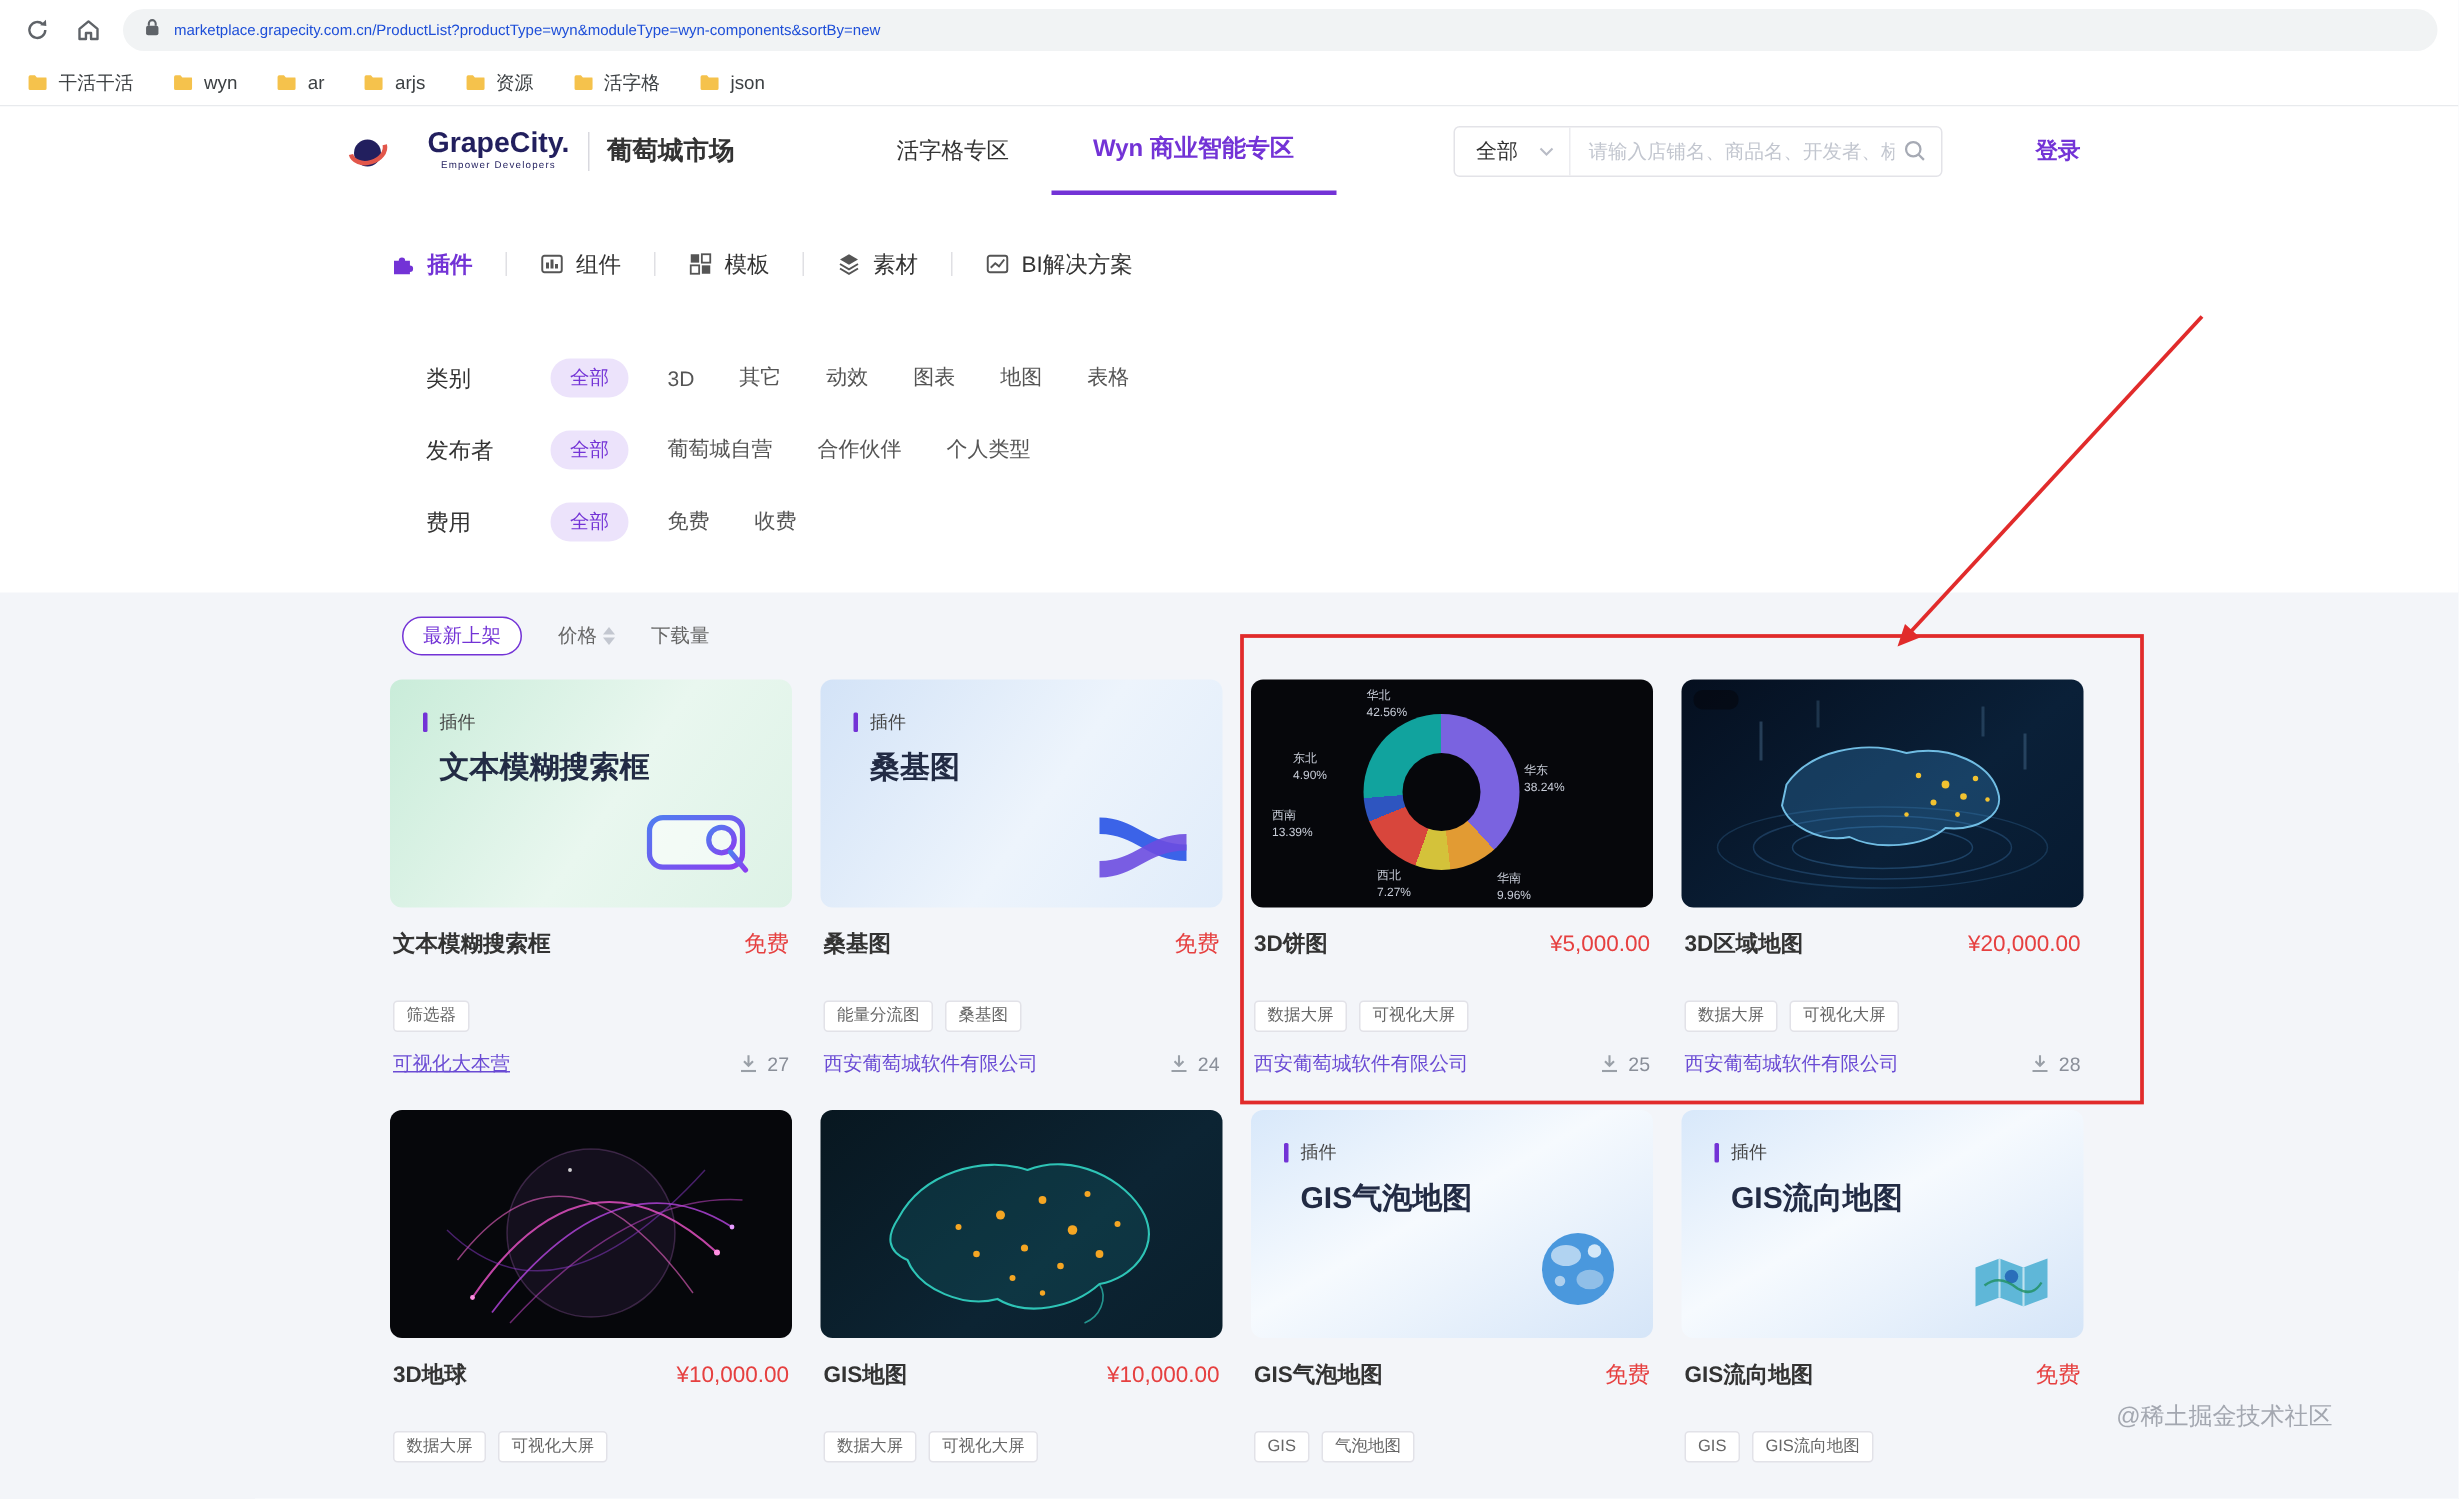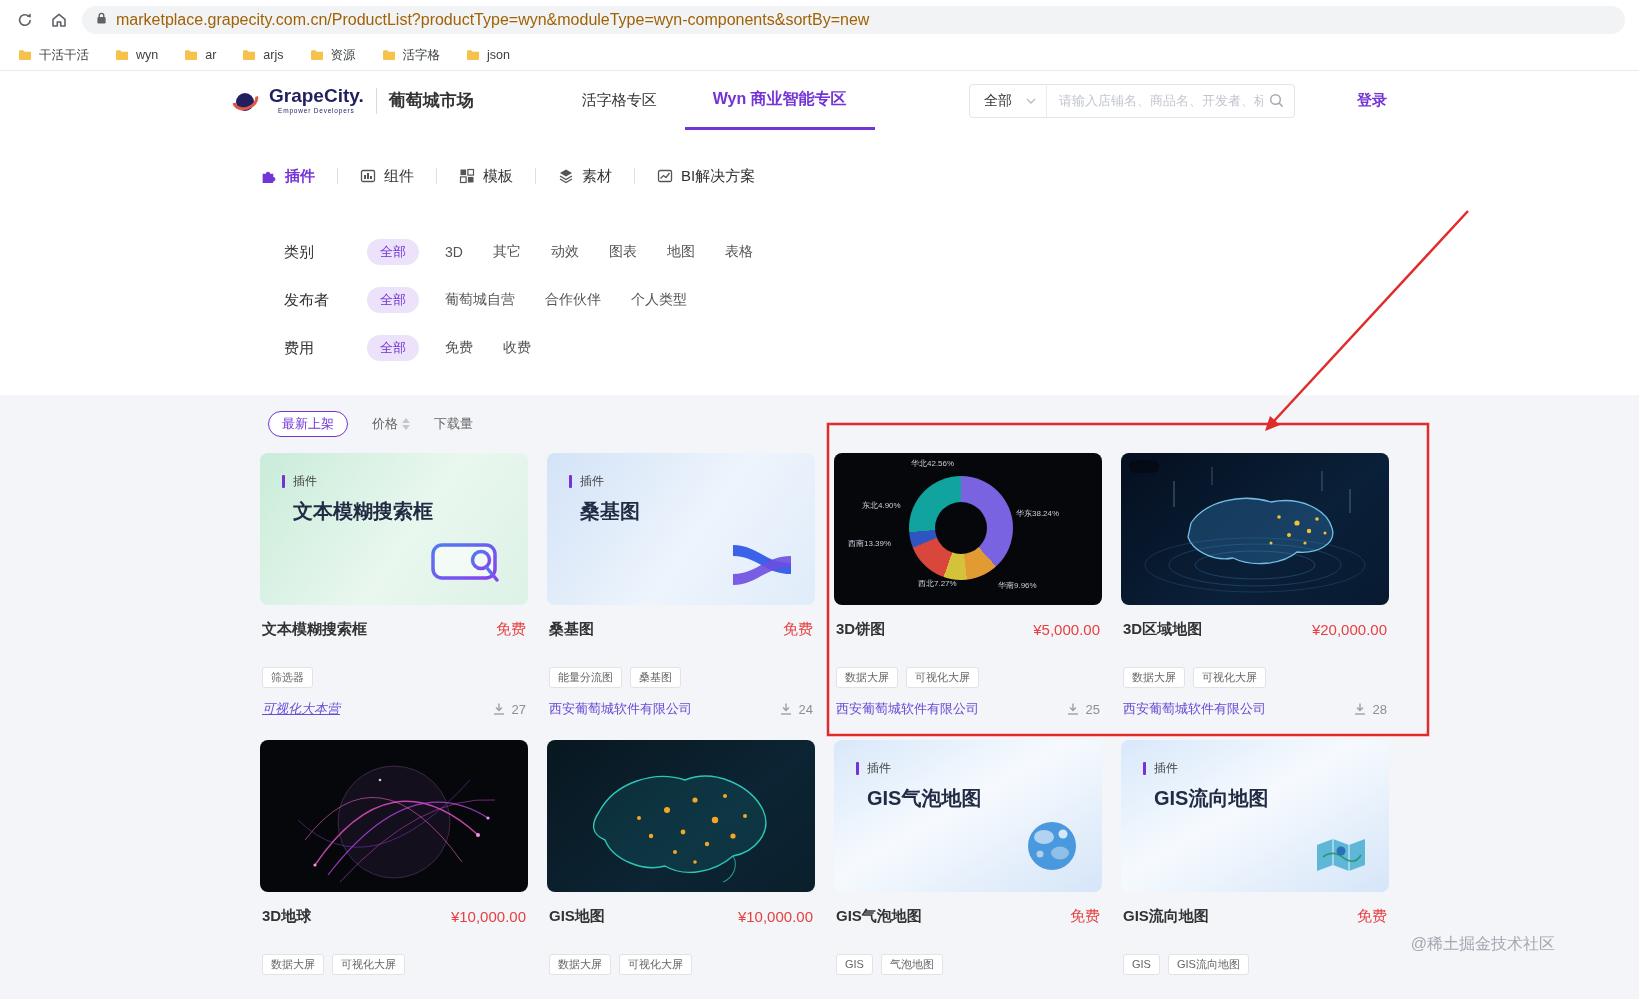--- a/index.html
+++ b/index.html
@@ -5,27 +5,27 @@
   :root { --accent:#7333d6; --price-red:#e64040; --annot:#e12b2b; }
   * { box-sizing:border-box; margin:0; padding:0; }
   body {
     width:1639px; height:999px; overflow:hidden; position:relative;
     background:#fff; font-family:"Liberation Sans","DejaVu Sans",sans-serif; color:#333;
   }
   
   .browser-chrome { height:40px; display:flex; align-items:center; gap:12px; padding:0 14px; background:#fff; }
   .chrome-btn { width:22px; height:22px; display:flex; align-items:center; justify-content:center; }
   .url-bar { flex:1; height:28px; background:#f1f3f4; border-radius:14px; display:flex; align-items:center; gap:9px; padding:0 14px; }
-  .url-text { font-size:16px; color:#a16207; white-space:nowrap; }
+  .url-text { font-size:10px; color:#1d4ed8; white-space:nowrap; }
   
   .bookmarks-bar { height:31px; display:flex; align-items:center; gap:26px; padding:0 18px; background:#fff; border-bottom:1px solid #e8eaed; }
   .bookmark { display:flex; align-items:center; gap:6px; font-size:12.5px; color:#3c4043; cursor:pointer; }
   
   .site-header { height:59px; display:flex; align-items:stretch; padding:0 252px 0 230px; background:#fff; }
-  .logo-wrap { display:flex; align-items:center; gap:9px; }
+  .logo-wrap { display:flex; align-items:center; gap:25px; }
   .brand-block { display:flex; flex-direction:column; align-items:center; line-height:1; }
   .brand-name { font-size:19px; font-weight:bold; color:#221f5e; }
   .brand-tagline { font-size:6.5px; letter-spacing:0.8px; color:#221f5e; margin-top:3px; }
   .logo-divider { width:1px; background:#d9d9df; height:26px; align-self:center; margin:0 12px; }
   .market-name { font-size:17px; color:#333; align-self:center; font-weight:600; }
   .header-tabs { display:flex; margin-left:80px; }
   .header-tab { display:flex; align-items:center; padding:0 28px; font-size:15px; color:#333; cursor:pointer; }
   .header-tab.active { color:var(--accent); font-weight:bold; border-bottom:3px solid var(--accent); font-size:16px; }
   .header-search { display:flex; align-items:center; margin-left:auto; }
   .search-group { display:flex; height:34px; border:1px solid #e3e3e8; border-radius:4px; background:#fff; align-items:center; }
@@ -64,30 +64,30 @@
   .cover-navy { background:linear-gradient(140deg,#050f1f,#0a2038 60%,#071a30); }
   .cover-darkteal { background:linear-gradient(140deg,#081720,#0c2433 60%,#0a1f2c); }
   .cover-text { position:absolute; top:20px; left:22px; }
   .cover-badge { display:flex; align-items:center; gap:8px; font-size:12px; color:#444; }
   .badge-bar { width:3px; height:13px; background:var(--accent); border-radius:1px; }
   .cover-title { font-size:20px; font-weight:bold; color:#222b44; margin:8px 0 0 11px; }
   .cover-icon { position:absolute; right:22px; bottom:18px; }
   .donut { position:absolute; left:75px; top:23px; width:104px; height:104px; border-radius:50%;
     background:conic-gradient(#7a63e0 0deg 137.6deg,#e29b33 137.6deg 173.5deg,#d4c23a 173.5deg 199.6deg,#d8463c 199.6deg 247.8deg,#2e55c0 247.8deg 265.5deg,#11a39e 265.5deg 360deg); }
   .donut::after { content:''; position:absolute; inset:26px; background:#06070b; border-radius:50%; }
-  .pie-label { position:absolute; display:flex; flex-direction:row; font-size:8px; color:#c8cdd8; line-height:1.35; }
+  .pie-label { position:absolute; display:flex; flex-direction:column; font-size:8px; color:#c8cdd8; line-height:1.35; }
   .card-info { padding:12px 2px 0 2px; }
   .title-row { display:flex; justify-content:space-between; align-items:center; height:20px; margin-top:2px; }
   .p-title { font-size:15px; font-weight:bold; color:#333; cursor:pointer; }
   .p-price { font-size:15px; color:var(--price-red); }
   .tag-row { margin-top:28px; display:flex; gap:8px; }
   .tag { font-size:11px; color:#666; border:1px solid #e2e2e8; background:#fff; padding:4px 8px; border-radius:3px; line-height:1; }
   .pub-row { margin-top:12px; display:flex; justify-content:space-between; align-items:center; }
   .publisher { font-size:13px; color:#6a4bd4; cursor:pointer; }
-  .publisher.underline { text-decoration:underline;font-style:italic; }
+  .publisher.underline { text-decoration:underline; }
   .dl { display:flex; gap:6px; align-items:center; font-size:13px; color:#8a8f99; }
   
   .annotation-layer { position:absolute; left:0; top:0; z-index:40; pointer-events:none; }
   .watermark { position:absolute; right:84px; bottom:44px; z-index:45; font-size:16px; color:#a3a7b0; }
 </style>
 </head>
 <body>
 
 <div class="browser-chrome">
   <span class="chrome-btn">

